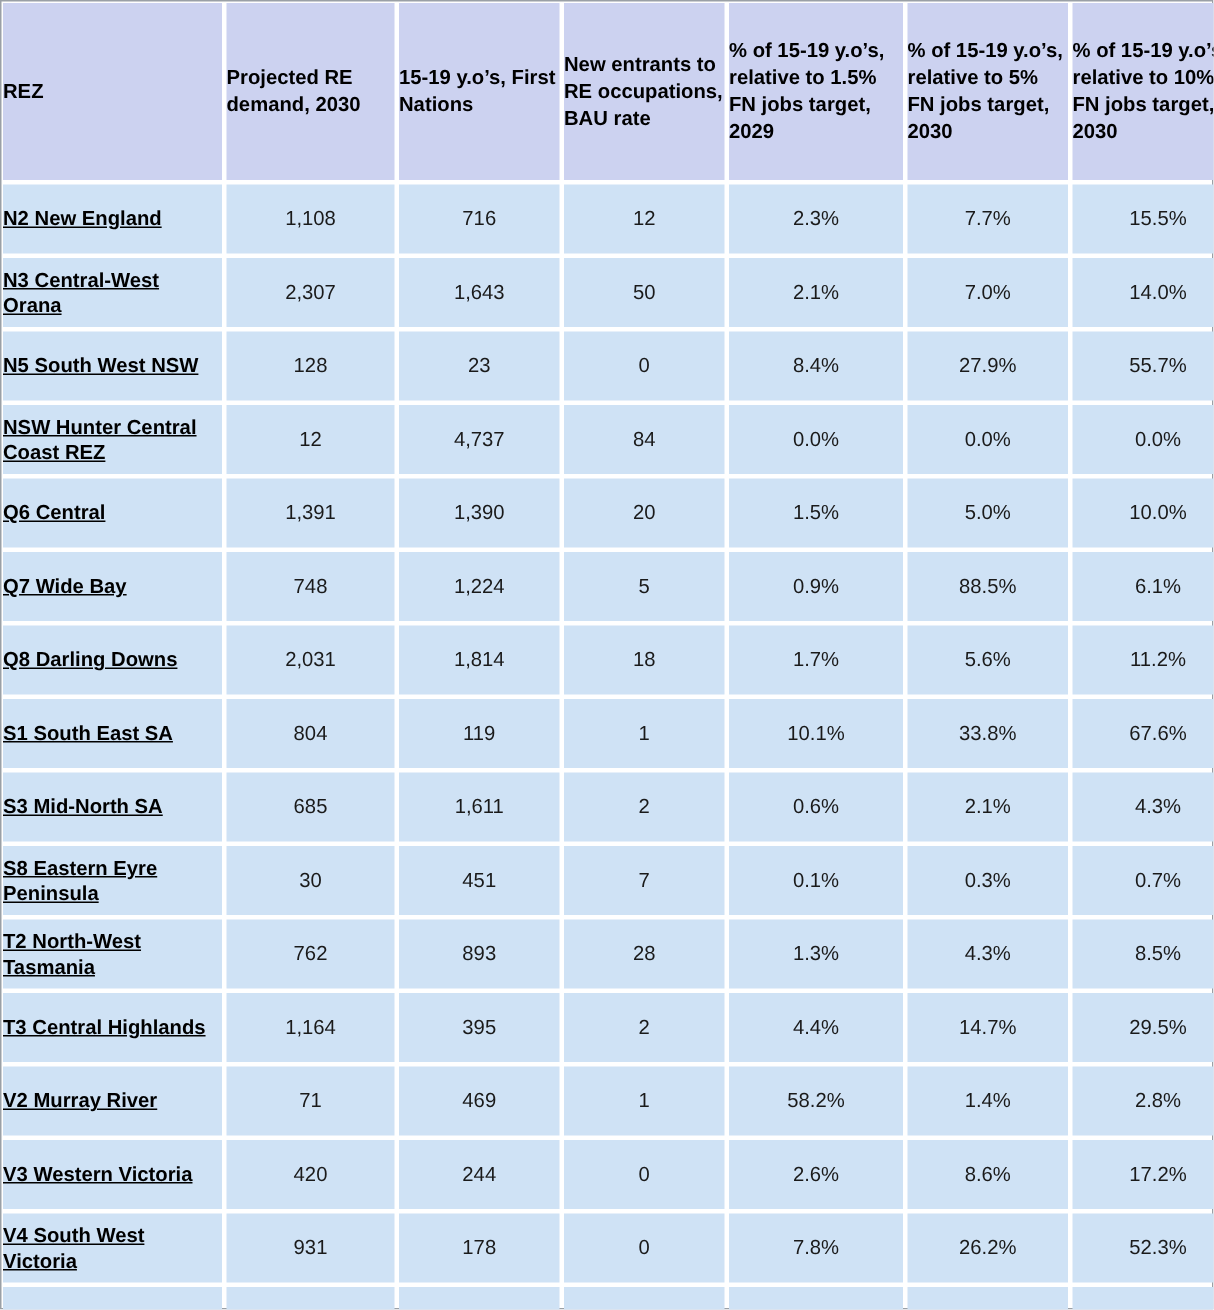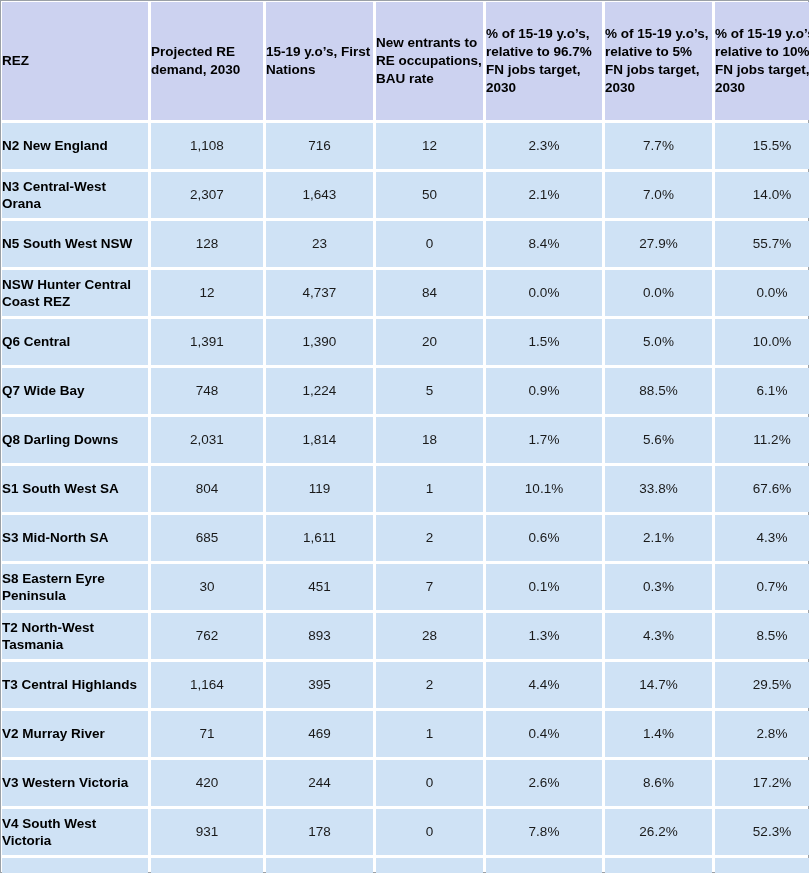--- a/index.html
+++ b/index.html
@@ -53,20 +53,21 @@
     box-sizing: border-box;
     font-size: 13.5px;
     color: #1a1a1a;
     line-height: 1.28;
   }
   td.rez-name {
     font-weight: bold;
     text-align: left;
     padding: 0 6px 0 10px;
     color: #000000;
+    text-decoration: underline;
   }
   td.num {
     text-align: center;
     padding: 0 4px;
   }
   
   col.c-rez   { width: 146px; }
   col.c-dem   { width: 112px; }
   col.c-fn    { width: 107px; }
   col.c-new   { width: 107px; }
@@ -87,21 +88,21 @@
       <col class="c-p15">
         <col class="c-p5">
         <col class="c-p10">
     </colgroup>
     <thead>
       <tr>
         <th>REZ</th>
         <th>Projected RE demand, 2030</th>
         <th>15-19 y.o’s, First Nations</th>
         <th>New entrants to RE occupations, BAU rate</th>
-        <th>% of 15-19 y.o’s, relative to 96.7% FN jobs target, 2030</th>
+        <th>% of 15-19 y.o’s, relative to 1.5% FN jobs target, 2029</th>
         <th>% of 15-19 y.o’s, relative to 5% FN jobs target, 2030</th>
         <th>% of 15-19 y.o’s relative to 10% FN jobs target, 2030</th>
       </tr>
     </thead>
     <tbody id="table-body">
         <tr>
           <td class="rez-name">N2 New England</td>
           <td class="num">1,108</td>
           <td class="num">716</td>
           <td class="num">12</td>
@@ -157,21 +158,21 @@
         <tr>
           <td class="rez-name">Q8 Darling Downs</td>
           <td class="num">2,031</td>
           <td class="num">1,814</td>
           <td class="num">18</td>
           <td class="num">1.7%</td>
           <td class="num">5.6%</td>
           <td class="num">11.2%</td>
         </tr>
         <tr>
-          <td class="rez-name">S1 South West SA</td>
+          <td class="rez-name">S1 South East SA</td>
           <td class="num">804</td>
           <td class="num">119</td>
           <td class="num">1</td>
           <td class="num">10.1%</td>
           <td class="num">33.8%</td>
           <td class="num">67.6%</td>
         </tr>
         <tr>
           <td class="rez-name">S3 Mid-North SA</td>
           <td class="num">685</td>
@@ -206,21 +207,21 @@
           <td class="num">2</td>
           <td class="num">4.4%</td>
           <td class="num">14.7%</td>
           <td class="num">29.5%</td>
         </tr>
         <tr>
           <td class="rez-name">V2 Murray River</td>
           <td class="num">71</td>
           <td class="num">469</td>
           <td class="num">1</td>
-          <td class="num">0.4%</td>
+          <td class="num">58.2%</td>
           <td class="num">1.4%</td>
           <td class="num">2.8%</td>
         </tr>
         <tr>
           <td class="rez-name">V3 Western Victoria</td>
           <td class="num">420</td>
           <td class="num">244</td>
           <td class="num">0</td>
           <td class="num">2.6%</td>
           <td class="num">8.6%</td>

